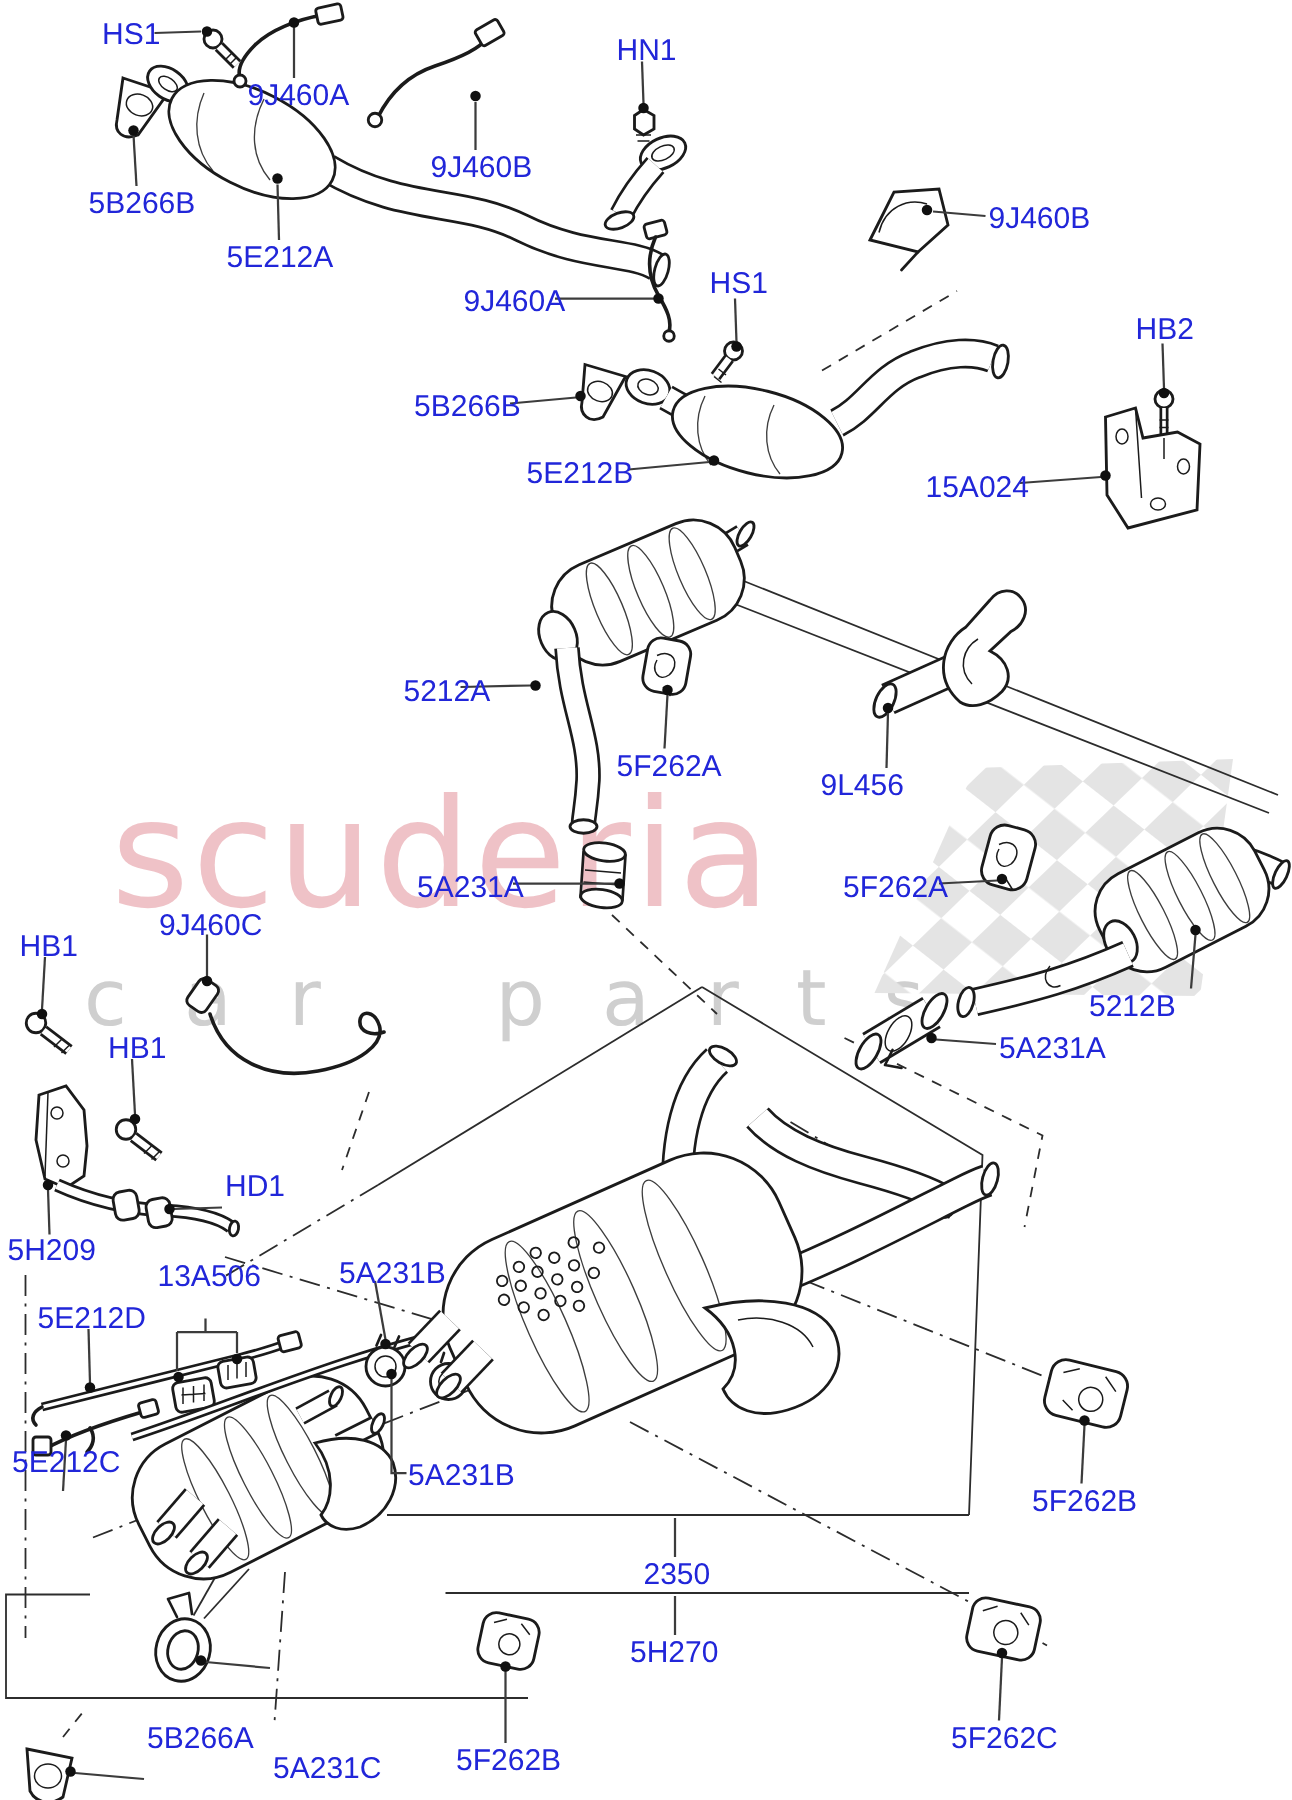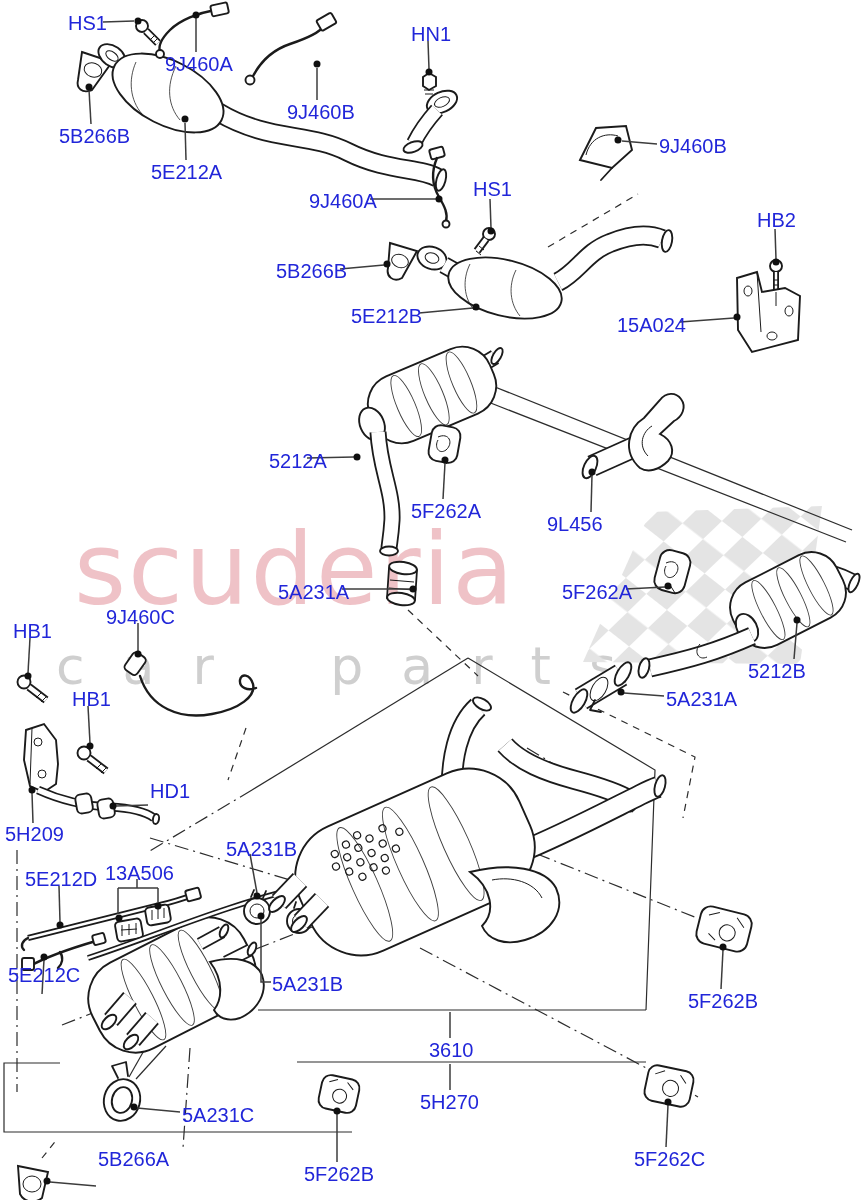--- a/index.html
+++ b/index.html
@@ -470,33 +470,33 @@
   <div class="lbl" style="left:473px;top:179px">HS1</div>
   <div class="lbl" style="left:757px;top:210px">HB2</div>
   <div class="lbl" style="left:276px;top:261px">5B266B</div>
   <div class="lbl" style="left:351px;top:306px">5E212B</div>
   <div class="lbl" style="left:617px;top:315px">15A024</div>
   <div class="lbl" style="left:269px;top:451px">5212A</div>
   <div class="lbl" style="left:411px;top:501px">5F262A</div>
   <div class="lbl" style="left:547px;top:514px">9L456</div>
   <div class="lbl" style="left:278px;top:582px">5A231A</div>
   <div class="lbl" style="left:562px;top:582px">5F262A</div>
-  <div class="lbl" style="left:748px;top:661px">5212B</div>
+  <div class="lbl" style="left:726px;top:661px">5212B</div>
   <div class="lbl" style="left:666px;top:689px">5A231A</div>
   <div class="lbl" style="left:13px;top:621px">HB1</div>
   <div class="lbl" style="left:106px;top:607px">9J460C</div>
   <div class="lbl" style="left:72px;top:689px">HB1</div>
   <div class="lbl" style="left:150px;top:781px">HD1</div>
   <div class="lbl" style="left:5px;top:824px">5H209</div>
   <div class="lbl" style="left:226px;top:839px">5A231B</div>
   <div class="lbl" style="left:25px;top:869px">5E212D</div>
-  <div class="lbl" style="left:105px;top:863px">13A506</div>
+  <div class="lbl" style="left:105px;top:841px">13A506</div>
   <div class="lbl" style="left:8px;top:965px">5E212C</div>
   <div class="lbl" style="left:272px;top:974px">5A231B</div>
-  <div class="lbl" style="left:429px;top:1040px">3610</div>
+  <div class="lbl" style="left:429px;top:1040px">2350</div>
   <div class="lbl" style="left:420px;top:1092px">5H270</div>
-  <div class="lbl" style="left:182px;top:1105px">5A231C</div>
+  <div class="lbl" style="left:182px;top:1169px">5A231C</div>
   <div class="lbl" style="left:98px;top:1149px">5B266A</div>
   <div class="lbl" style="left:304px;top:1164px">5F262B</div>
   <div class="lbl" style="left:688px;top:991px">5F262B</div>
   <div class="lbl" style="left:634px;top:1149px">5F262C</div>
 
 </div>
 
 </body></html>

